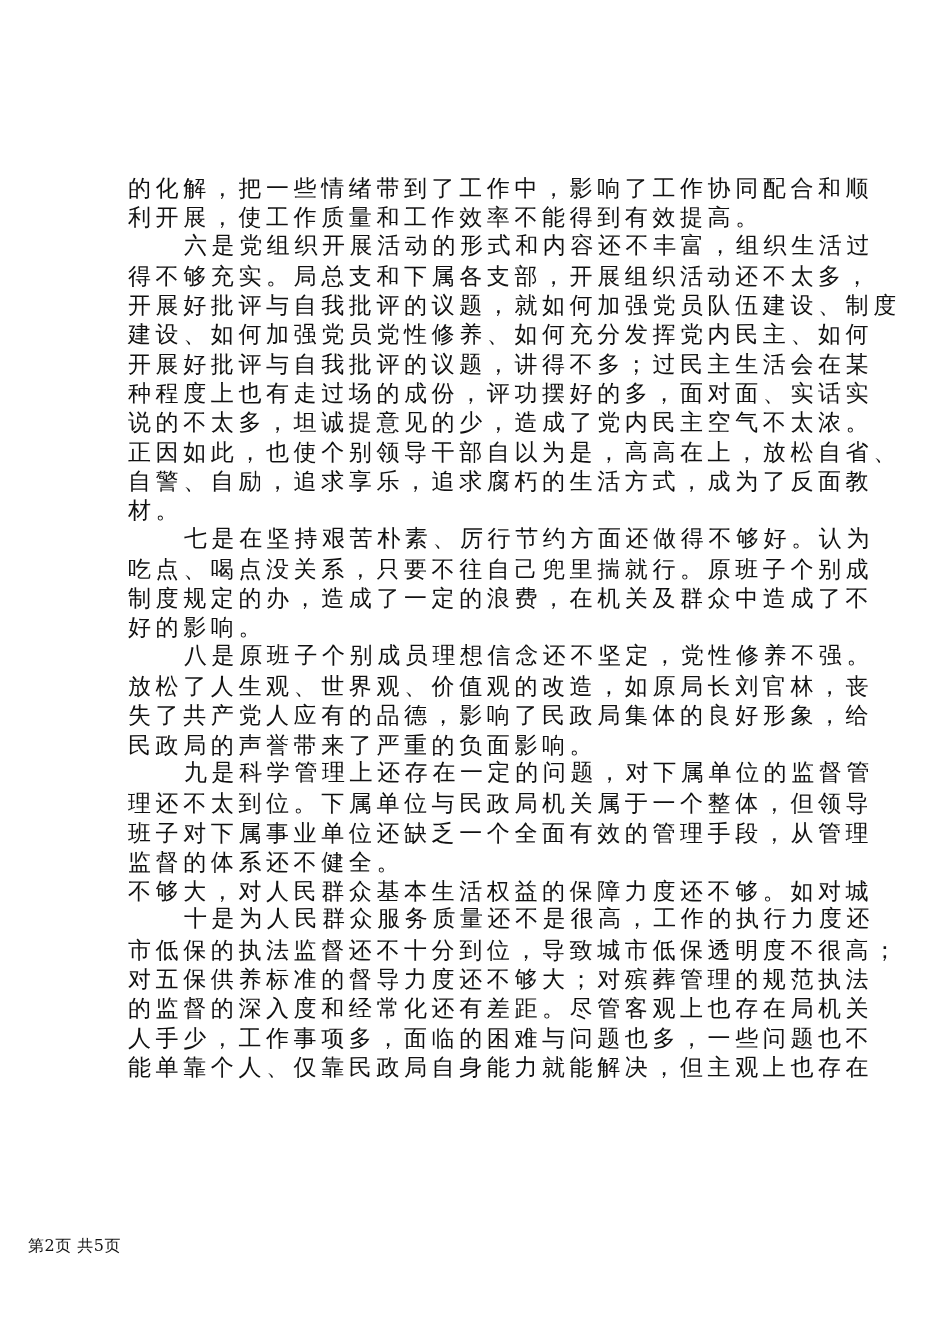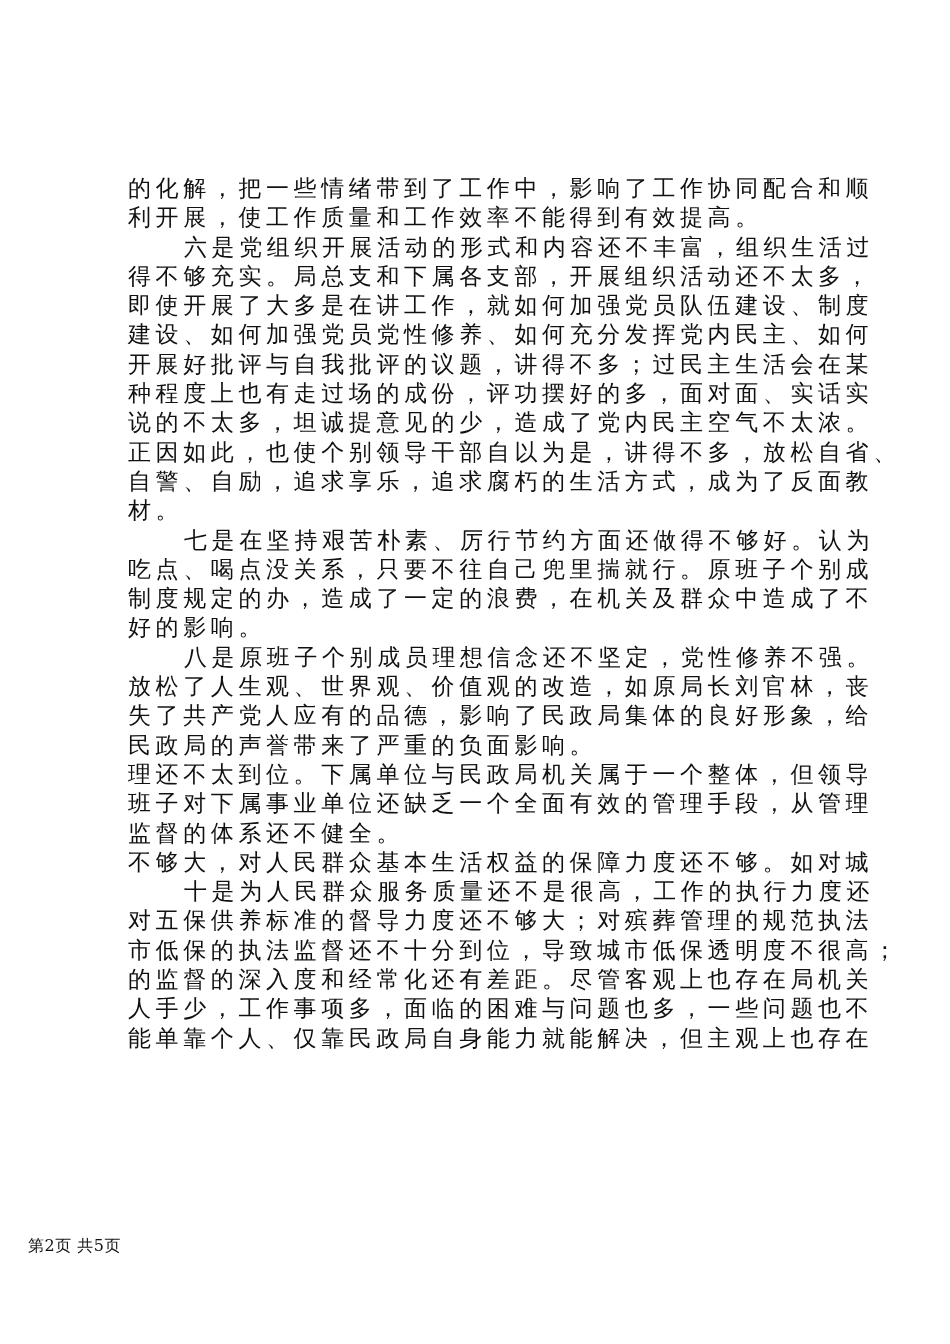--- a/index.html
+++ b/index.html
@@ -33,20 +33,21 @@
       display: block;
       height: 29.3px;
       line-height: 29.3px;
       font-size: 23px;
       letter-spacing: 4.6px;
       white-space: nowrap;
       overflow: visible;
     }
     .line.indent {
       padding-left: 56px;
+      font-family: Liberation Mono, monospace;
     }
     .footer {
       position: absolute;
       left: 0;
       width: 950px;
       top: 1236px;
       font-size: 16px;
       letter-spacing: 0.5px;
       color: #111111;
       padding-left: 28px;
@@ -56,46 +57,47 @@
 <body>
 
 <div class="page">
   <div class="content">
 
     <span class="line">的化解，把一些情绪带到了工作中，影响了工作协同配合和顺</span>
     <span class="line">利开展，使工作质量和工作效率不能得到有效提高。</span>
 
     <span class="line indent">六是党组织开展活动的形式和内容还不丰富，组织生活过</span>
     <span class="line">得不够充实。局总支和下属各支部，开展组织活动还不太多，</span>
-    <span class="line">即使开展了大多是在讲工作，就如何加强党员队伍建设、制度</span>
+    <span class="line">开展好批评与自我批评的议题，就如何加强党员队伍建设、制度</span>
     <span class="line">建设、如何加强党员党性修养、如何充分发挥党内民主、如何</span>
     <span class="line">开展好批评与自我批评的议题，讲得不多；过民主生活会在某</span>
     <span class="line">种程度上也有走过场的成份，评功摆好的多，面对面、实话实</span>
     <span class="line">说的不太多，坦诚提意见的少，造成了党内民主空气不太浓。</span>
-    <span class="line">正因如此，也使个别领导干部自以为是，讲得不多，放松自省、</span>
+    <span class="line">正因如此，也使个别领导干部自以为是，高高在上，放松自省、</span>
     <span class="line">自警、自励，追求享乐，追求腐朽的生活方式，成为了反面教</span>
     <span class="line">材。</span>
 
     <span class="line indent">七是在坚持艰苦朴素、厉行节约方面还做得不够好。认为</span>
     <span class="line">吃点、喝点没关系，只要不往自己兜里揣就行。原班子个别成</span>
     <span class="line">制度规定的办，造成了一定的浪费，在机关及群众中造成了不</span>
     <span class="line">好的影响。</span>
 
     <span class="line indent">八是原班子个别成员理想信念还不坚定，党性修养不强。</span>
     <span class="line">放松了人生观、世界观、价值观的改造，如原局长刘官林，丧</span>
     <span class="line">失了共产党人应有的品德，影响了民政局集体的良好形象，给</span>
     <span class="line">民政局的声誉带来了严重的负面影响。</span>
 
+    <span class="line indent">九是科学管理上还存在一定的问题，对下属单位的监督管</span>
     <span class="line">理还不太到位。下属单位与民政局机关属于一个整体，但领导</span>
     <span class="line">班子对下属事业单位还缺乏一个全面有效的管理手段，从管理</span>
     <span class="line">监督的体系还不健全。</span>
 
     <span class="line">不够大，对人民群众基本生活权益的保障力度还不够。如对城</span>
     <span class="line indent">十是为人民群众服务质量还不是很高，工作的执行力度还</span>
+    <span class="line">市低保的执法监督还不十分到位，导致城市低保透明度不很高；</span>
     <span class="line">对五保供养标准的督导力度还不够大；对殡葬管理的规范执法</span>
-    <span class="line">市低保的执法监督还不十分到位，导致城市低保透明度不很高；</span>
     <span class="line">的监督的深入度和经常化还有差距。尽管客观上也存在局机关</span>
     <span class="line">人手少，工作事项多，面临的困难与问题也多，一些问题也不</span>
     <span class="line">能单靠个人、仅靠民政局自身能力就能解决，但主观上也存在</span>
   </div>
 
   <div class="footer">第2页 共5页</div>
 </div>
 
 </body></html>

